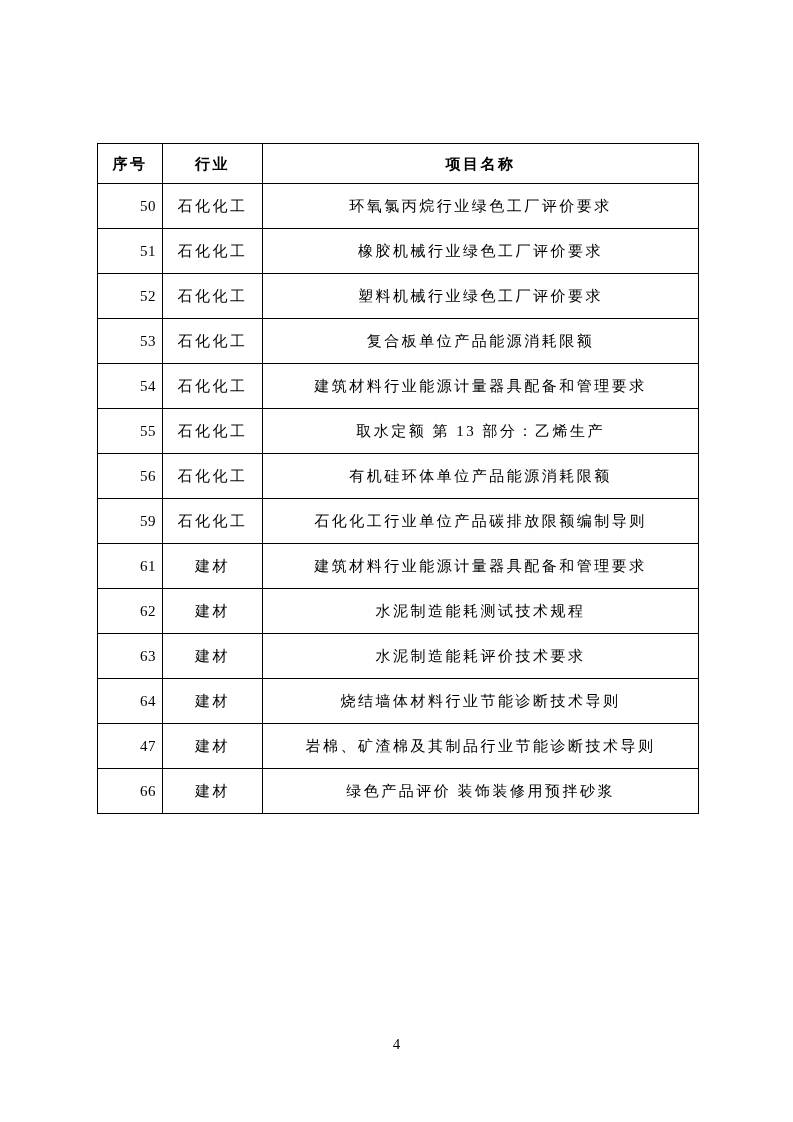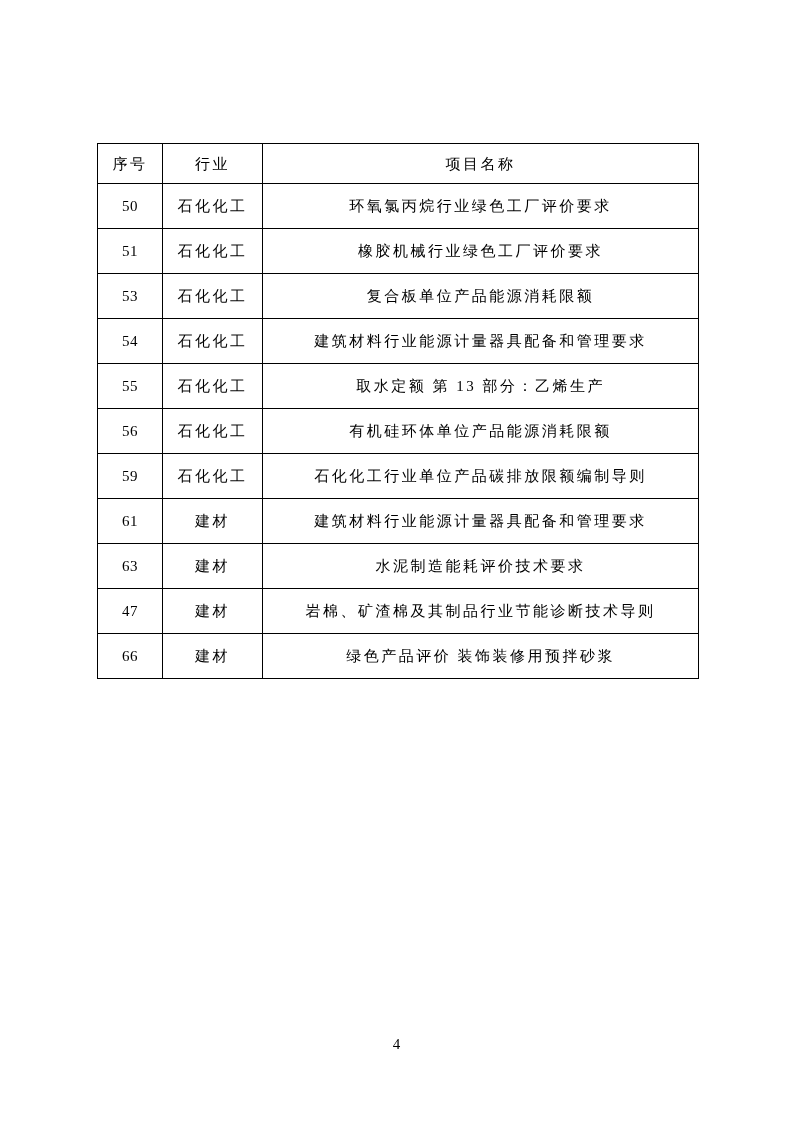--- a/index.html
+++ b/index.html
@@ -34,31 +34,31 @@
     text-align: center;
     vertical-align: middle;
     box-sizing: border-box;
     padding: 2px 6px;
     font-size: 15px;
     line-height: 26px;
     letter-spacing: 2.5px;
     word-break: break-all;
   }
   .std-table th {
-    font-weight: normal;
+    font-weight: bold;
     height: 40px;
   }
   .std-table td {
     height: 45px;
     font-weight: normal;
   }
   .std-table .col-no   { width: 65px; }
   .std-table .col-ind  { width: 100px; }
   .std-table .col-name { width: 436px; margin-left: 39px; }
-  .std-table td.col-no { letter-spacing: 0.5px; }
+  .std-table td.col-no { letter-spacing: 0.5px; text-align: right; }
   .page-number {
     position: absolute;
     left: 0;
     right: 0;
     top: 1036px;
     text-align: center;
     font-size: 15px;
     letter-spacing: 0;
   }
 </style>
@@ -81,20 +81,25 @@
     <td class="col-ind">石化化工</td>
     <td class="col-name">环氧氯丙烷行业绿色工厂评价要求</td>
   </tr>
 
   <tr>
     <td class="col-no">51</td>
     <td class="col-ind">石化化工</td>
     <td class="col-name">橡胶机械行业绿色工厂评价要求</td>
   </tr>
 
+  <tr>
+    <td class="col-no">52</td>
+    <td class="col-ind">石化化工</td>
+    <td class="col-name">塑料机械行业绿色工厂评价要求</td>
+  </tr>
 
   <tr>
     <td class="col-no">53</td>
     <td class="col-ind">石化化工</td>
     <td class="col-name">复合板单位产品能源消耗限额</td>
   </tr>
 
   <tr>
     <td class="col-no">54</td>
     <td class="col-ind">石化化工</td>
@@ -121,27 +126,37 @@
     <td class="col-name">石化化工行业单位产品碳排放限额编制导则</td>
   </tr>
 
 
   <tr>
     <td class="col-no">61</td>
     <td class="col-ind">建材</td>
     <td class="col-name">建筑材料行业能源计量器具配备和管理要求</td>
   </tr>
 
+  <tr>
+    <td class="col-no">62</td>
+    <td class="col-ind">建材</td>
+    <td class="col-name">水泥制造能耗测试技术规程</td>
+  </tr>
 
   <tr>
     <td class="col-no">63</td>
     <td class="col-ind">建材</td>
     <td class="col-name">水泥制造能耗评价技术要求</td>
   </tr>
 
+  <tr>
+    <td class="col-no">64</td>
+    <td class="col-ind">建材</td>
+    <td class="col-name">烧结墙体材料行业节能诊断技术导则</td>
+  </tr>
 
   <tr>
     <td class="col-no">47</td>
     <td class="col-ind">建材</td>
     <td class="col-name">岩棉、矿渣棉及其制品行业节能诊断技术导则</td>
   </tr>
 
   <tr>
     <td class="col-no">66</td>
     <td class="col-ind">建材</td>

